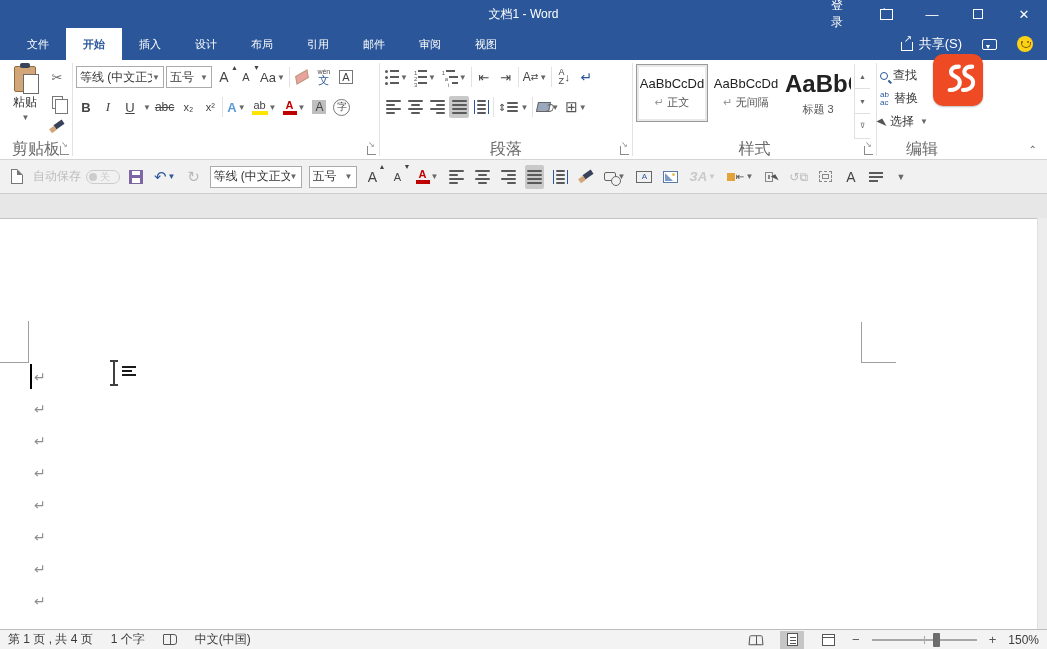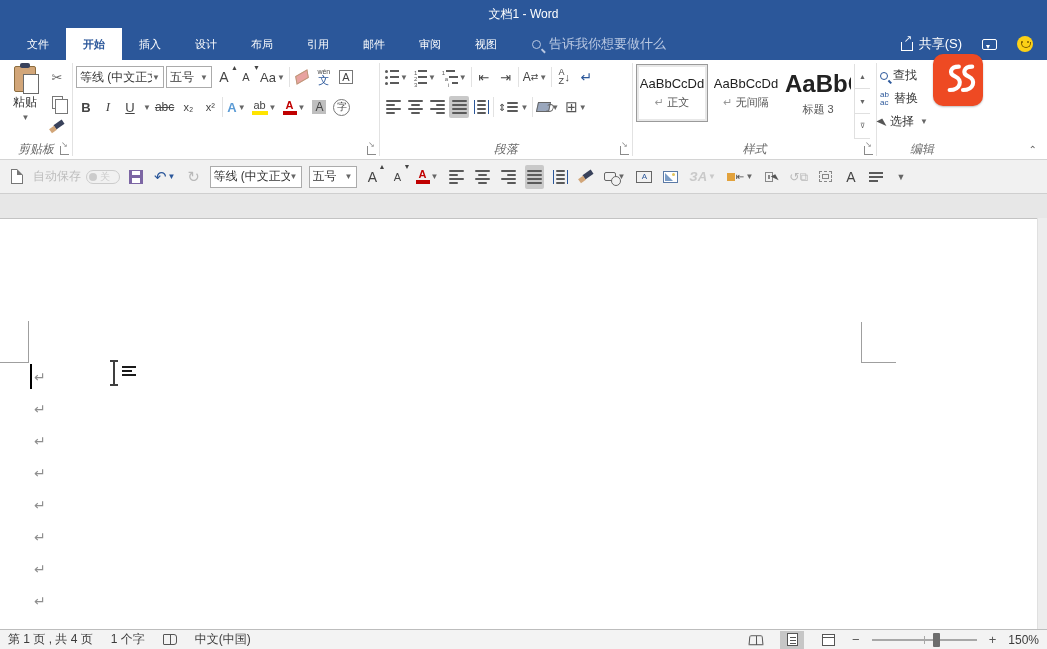--- a/index.html
+++ b/index.html
@@ -31,21 +31,21 @@
   .icbubble { width:15px; height:11px; border:1px solid #fff; border-radius:2px; position:relative; display:inline-block; }
   .icbubble::after { content:""; position:absolute; left:3px; bottom:-4px; border:4px solid transparent; border-top-color:#fff; border-left-width:2px; border-right-width:2px; }
   .icsmiley { width:16px; height:16px; background:#fcd116; border-radius:50%; position:relative; display:inline-block; }
   .icsmiley::before { content:""; position:absolute; width:2px; height:2px; background:#7a5b00; border-radius:50%; left:4px; top:5px; box-shadow:6px 0 0 #7a5b00; }
   .icsmiley::after { content:""; position:absolute; left:4px; top:6px; width:8px; height:5px; border:1.4px solid #7a5b00; border-top:none; border-radius:0 0 8px 8px; }
 
   
   .ribbon { height:100px; background:#fff; border-bottom:1px solid #d4d4d4; display:flex; position:relative; flex:0 0 auto; }
   .rgroup { display:flex; flex-direction:column; position:relative; padding:4px 3px 0 3px; }
   .rbody { flex:1; display:flex; }
-  .rlabel { height:20px; display:flex; align-items:center; justify-content:center; color:#6a6a6a; font-size:12px; position:relative;font-style:italic; }
+  .rlabel { height:20px; display:flex; align-items:center; justify-content:center; color:#6a6a6a; font-size:16px; position:relative; }
   .launcher { position:absolute; right:3px; bottom:4px; width:9px; height:9px; border-left:1px solid #8a8a8a; border-bottom:1px solid #8a8a8a; }
   .launcher::after { content:"↘"; position:absolute; top:-6px; left:0px; font-size:8px; color:#8a8a8a; }
   .rsep { width:1px; background:#e2e2e2; margin:3px 0; }
   .vrows { display:flex; flex-direction:column; justify-content:flex-start; gap:4px; }
   .rrow { display:flex; align-items:center; gap:2px; height:26px; }
   .rbtn { display:inline-flex; align-items:center; justify-content:center; min-width:20px; height:22px; padding:0 2px; color:#444; font-size:13px; border-radius:2px; }
   .rbtn.sel { background:#c9c9c9; }
   .caret { font-size:8px; color:#666; margin-left:1px; }
   .combo { background:#fff; border:1px solid #ababab; height:22px; display:flex; align-items:center; padding:0 3px; font-size:12px; color:#333; white-space:nowrap; overflow:hidden; }
   .combo .ctext { overflow:hidden; white-space:nowrap; flex:1; }
@@ -184,36 +184,43 @@
   .zoomtrack .thumb { position:absolute; left:58%; top:-6px; width:7px; height:14px; background:#6d6d6d; border-radius:1px; }
   .zoomsign { font-size:13px; color:#555; }
 </style>
 </head>
 <body>
 
 <div class="window">
 
   <div class="titlebar">
     <div class="title-center">文档1  -  Word</div>
+    <div class="title-right">
+      <div class="tbtn signin">登录</div>
+      <div class="tbtn">
+          <span class="ribopt-box"></span>
+        </div>
+      <div class="tbtn">—</div>
+      <div class="tbtn">
+          <span class="maxbox"></span>
+        </div>
+      <div class="tbtn">✕</div>
+    </div>
   </div>
 
   <div class="tabrow">
     <div class="tab" style="margin-left:10px">文件</div>
     <div class="tab active">开始</div>
     <div class="tab">插入</div>
     <div class="tab">设计</div>
     <div class="tab">布局</div>
     <div class="tab">引用</div>
     <div class="tab">邮件</div>
     <div class="tab">审阅</div>
     <div class="tab">视图</div>
-    <div class="searchbox">
-      <span class="icsearch"></span>
-      <span>告诉我你想要做什么</span>
-    </div>
     <div class="tab-right">
       <div class="share-wrap">
         <span class="icshare"></span>
         <span>共享(S)</span>
       </div>
       <span class="icbubble"></span>
       <span class="icsmiley"></span>
     </div>
   </div>
 

